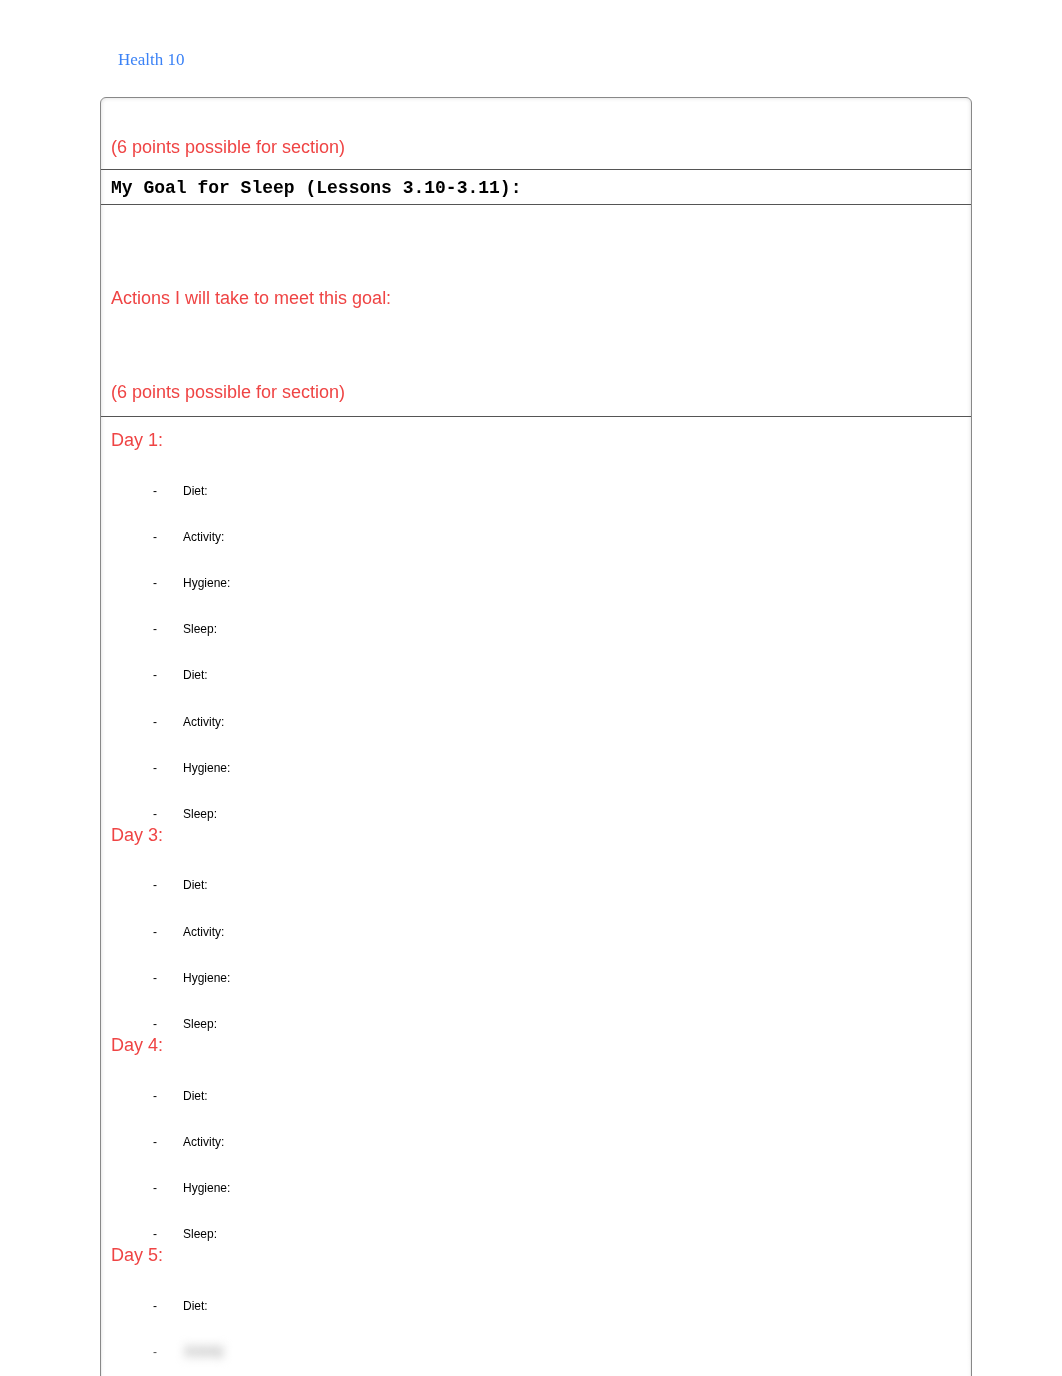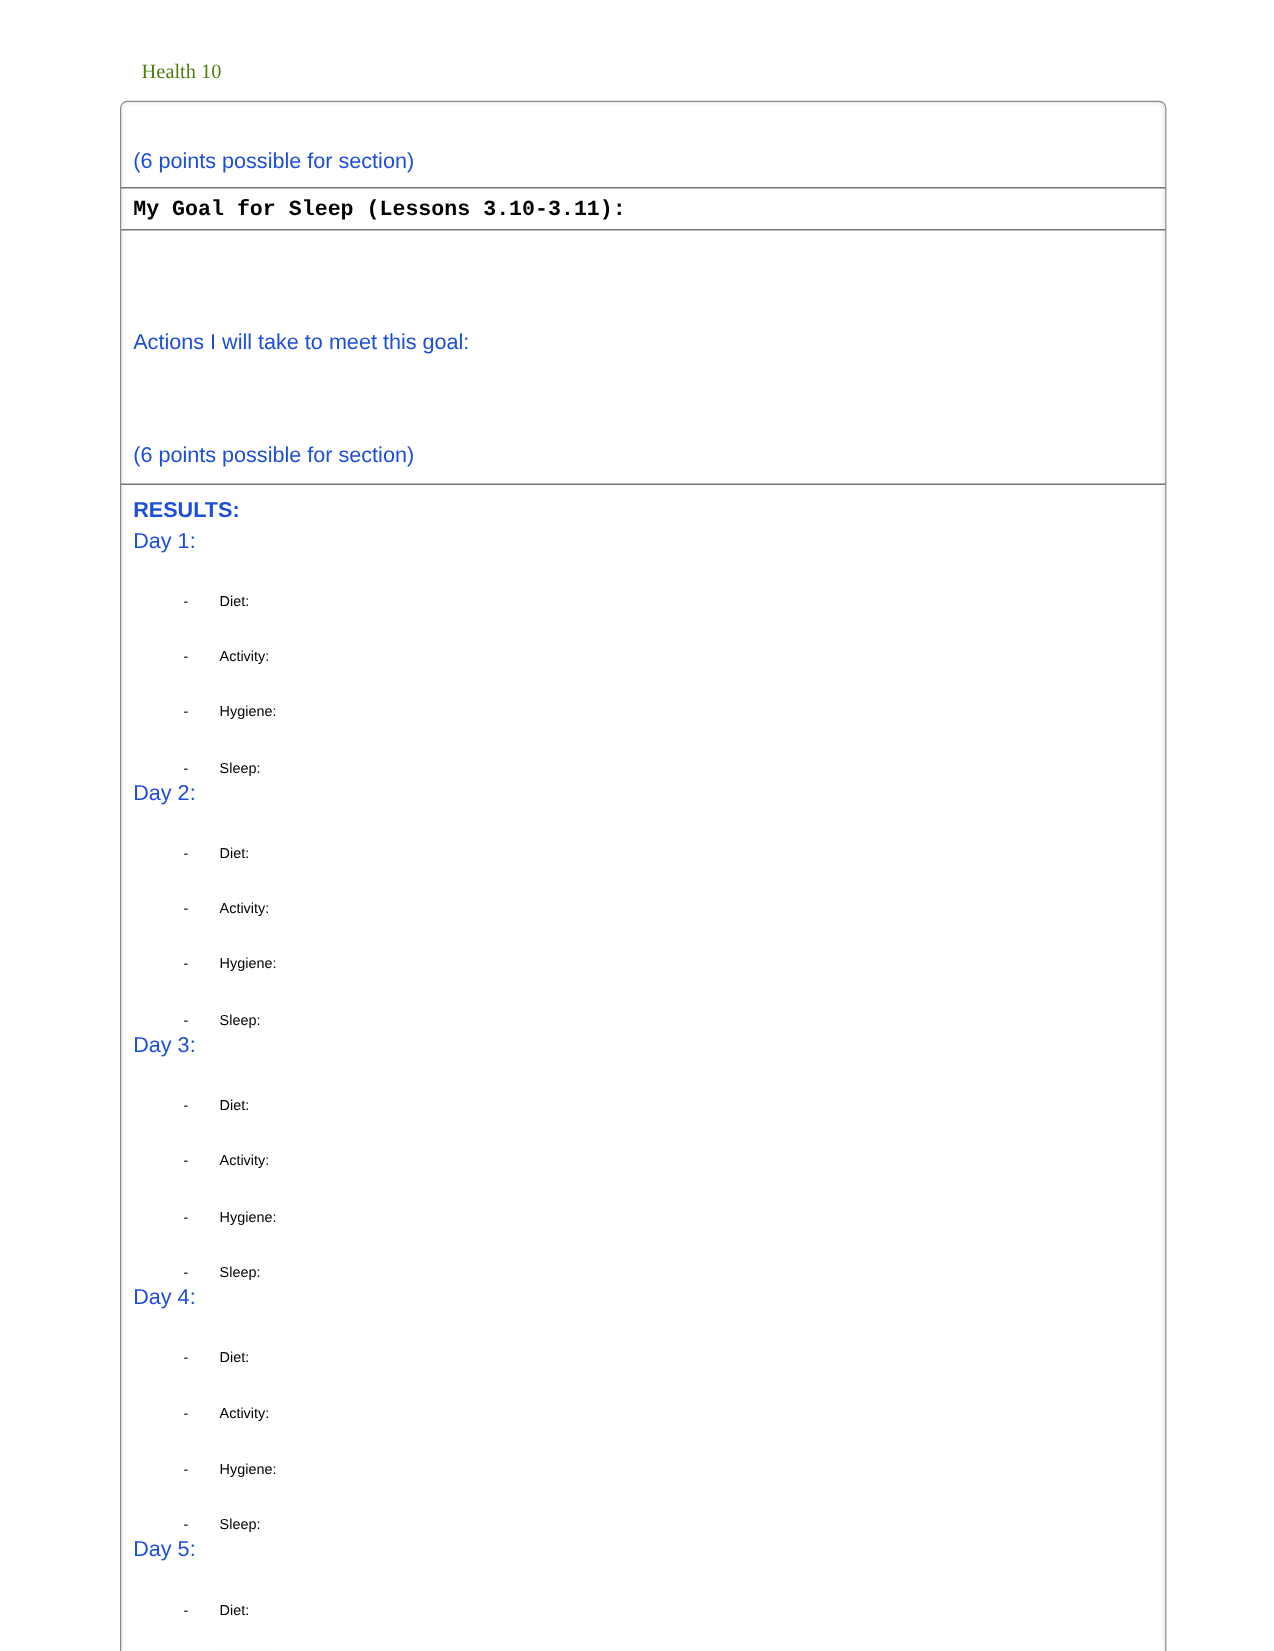--- a/index.html
+++ b/index.html
@@ -12,23 +12,23 @@
       background: #ffffff;
       width: 1062px;
       padding: 0;
     }
     .page {
       padding: 50px 90px 60px 100px;
     }
     .header {
       font-family: "Times New Roman", Times, serif;
       font-size: 17px;
-      color: #4d7c0f;
+      color: #3b82f6;
       margin-left: 18px;
-      margin-bottom: 14px;
+      margin-bottom: 27px;
     }
     .content-box {
       border: 1px solid #888;
       border-radius: 6px;
       background: #fff;
       padding: 0;
       position: relative;
       box-shadow: inset 0 0 4px rgba(0,0,0,0.15);
     }
     .cell {
@@ -48,21 +48,21 @@
       color: #000;
       padding: 8px 10px 6px 10px;
       border-bottom: 1px solid #555;
       font-family: Liberation Mono, monospace;
     }
     .big-cell {
       padding: 12px 10px 12px 10px;
     }
     .para {
       font-size: 18px;
-      color: #1d4ed8;
+      color: #ef4444;
       line-height: 1.3;
     }
     .spaced {
       margin-top: 56px;
     }
     .results-cell {
       padding: 10px 10px 60px 10px;
     }
     .intro {
       margin-top: 22px;
@@ -122,31 +122,29 @@
     </div>
 
     <div class="bold-heading">My Goal for Sleep (Lessons 3.10-3.11):</div>
 
     <div class="big-cell">
       <div class="para" style="margin-top:70px;">Actions I will take to meet this goal:</div>
       <div class="para" style="margin-top:70px;">(6 points possible for section)</div>
     </div>
 
     <div class="results-cell" style="border-top:1px solid #555;">
-      <div class="para" style="font-weight:bold;">RESULTS:</div>
 
       <div id="days-container">
           <div class="day-label para">Day 1:</div>
           <ul class="bullet-list">
             <li>Diet:</li>
             <li>Activity:</li>
             <li>Hygiene:</li>
             <li>Sleep:</li>
           </ul>
-          <div class="day-label para">Day 2:</div>
           <ul class="bullet-list">
             <li>Diet:</li>
             <li>Activity:</li>
             <li>Hygiene:</li>
             <li>Sleep:</li>
           </ul>
           <div class="day-label para">Day 3:</div>
           <ul class="bullet-list">
             <li>Diet:</li>
             <li>Activity:</li>

